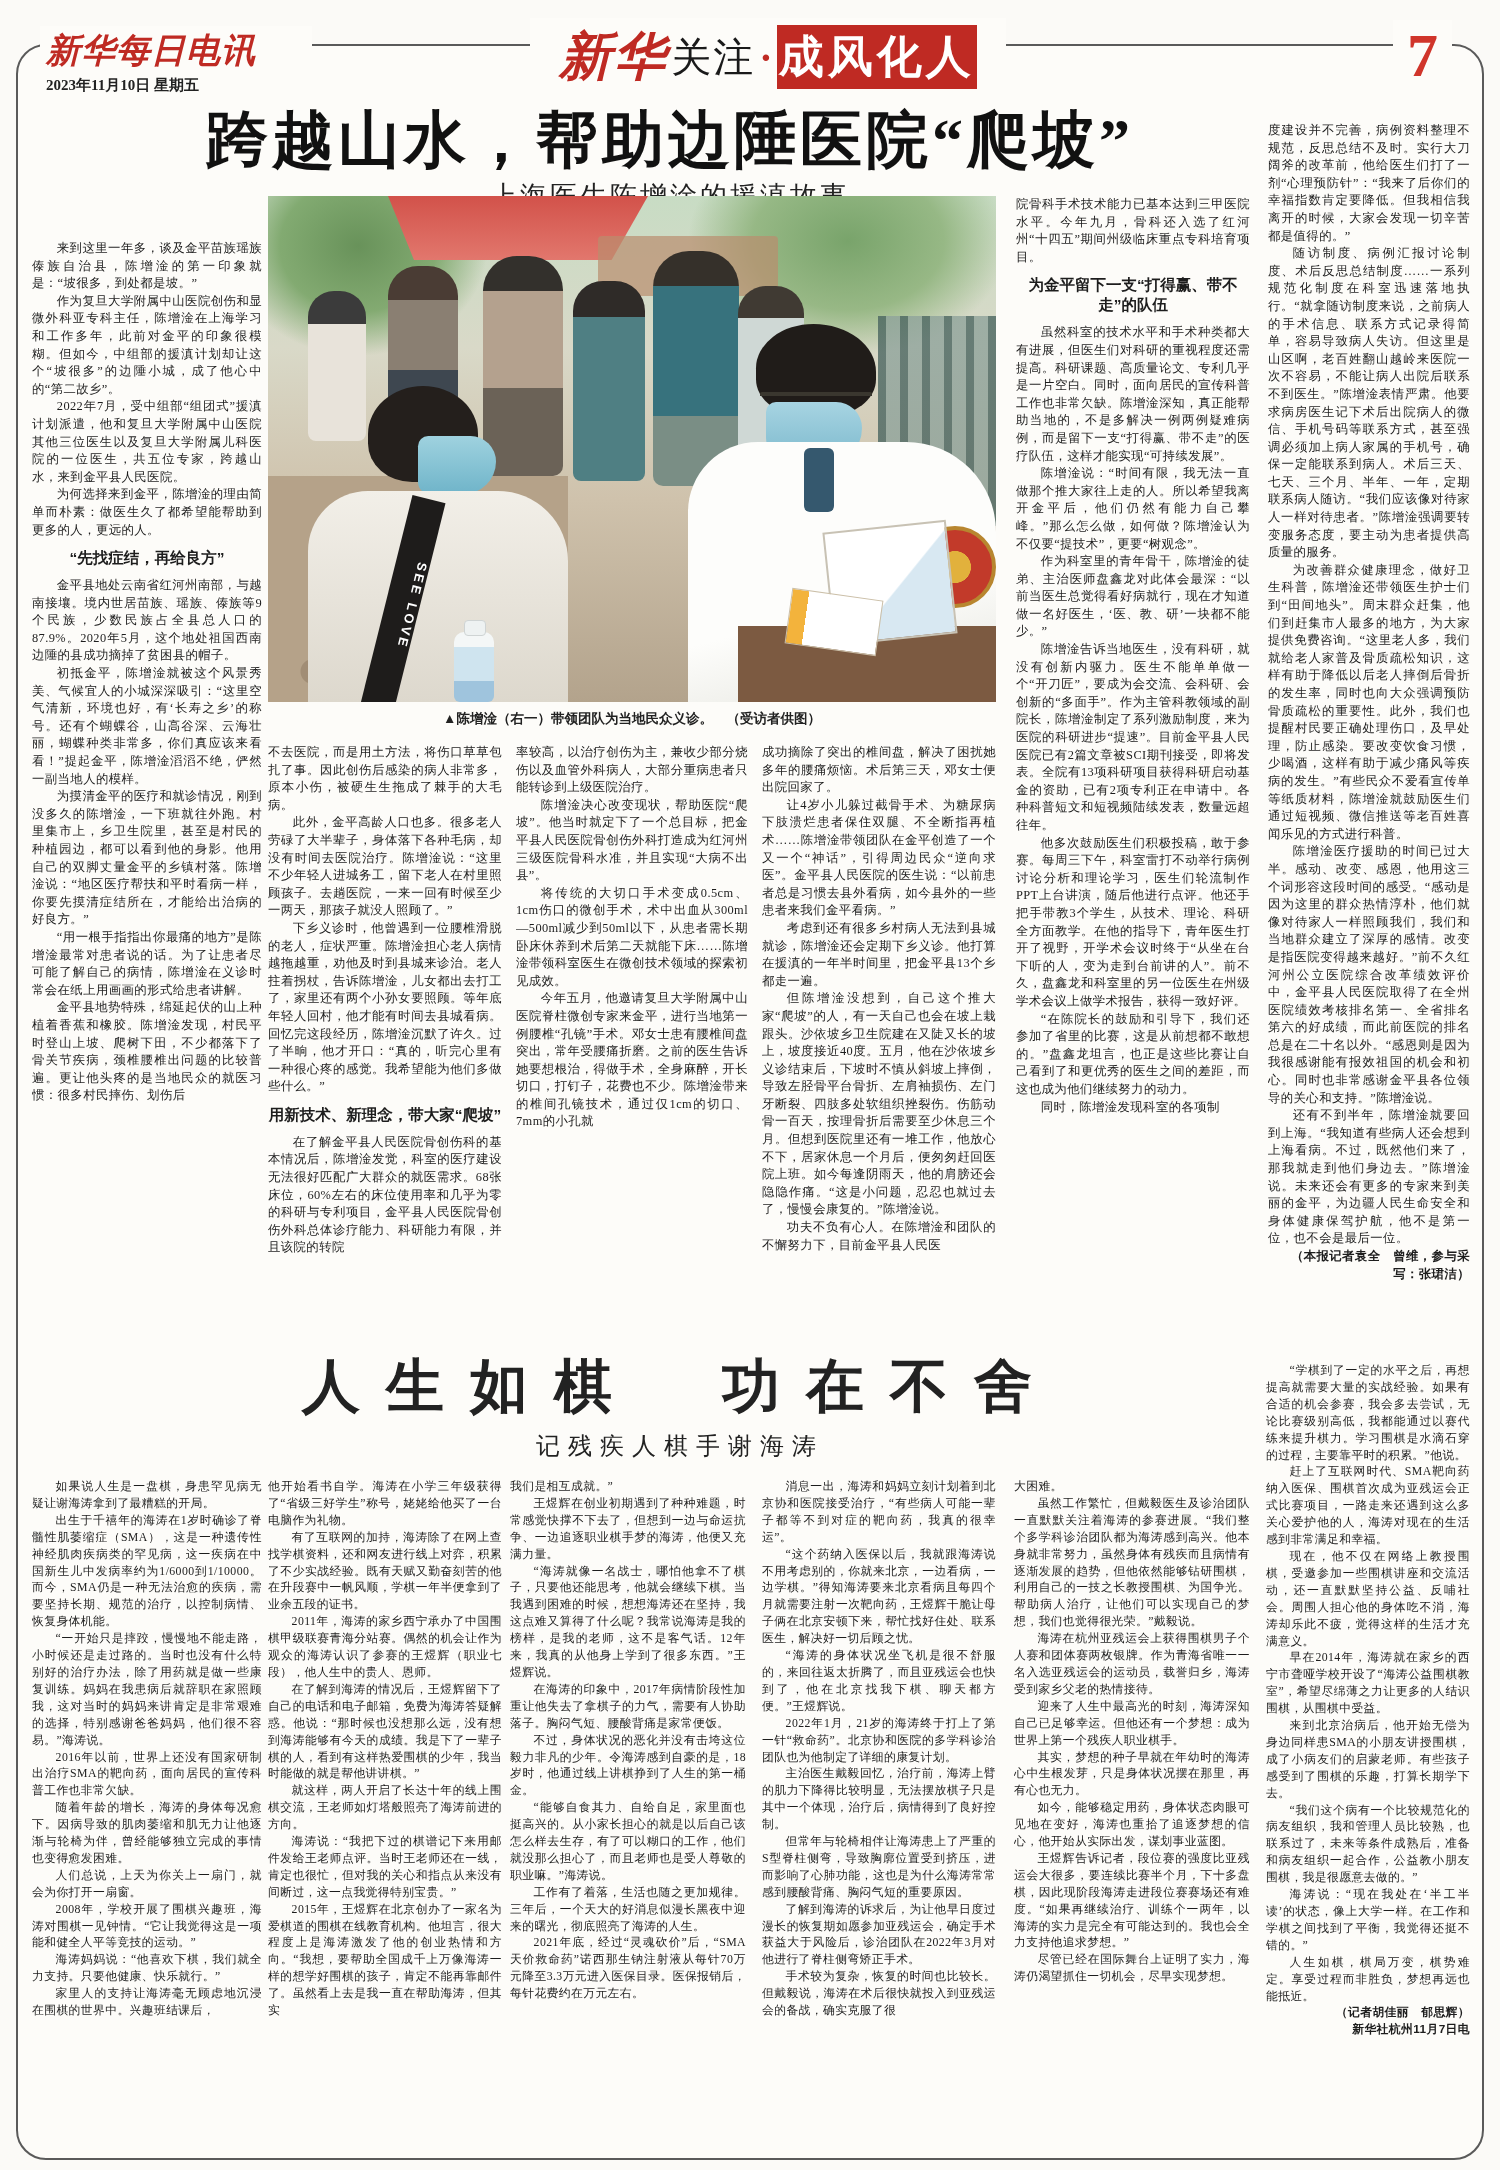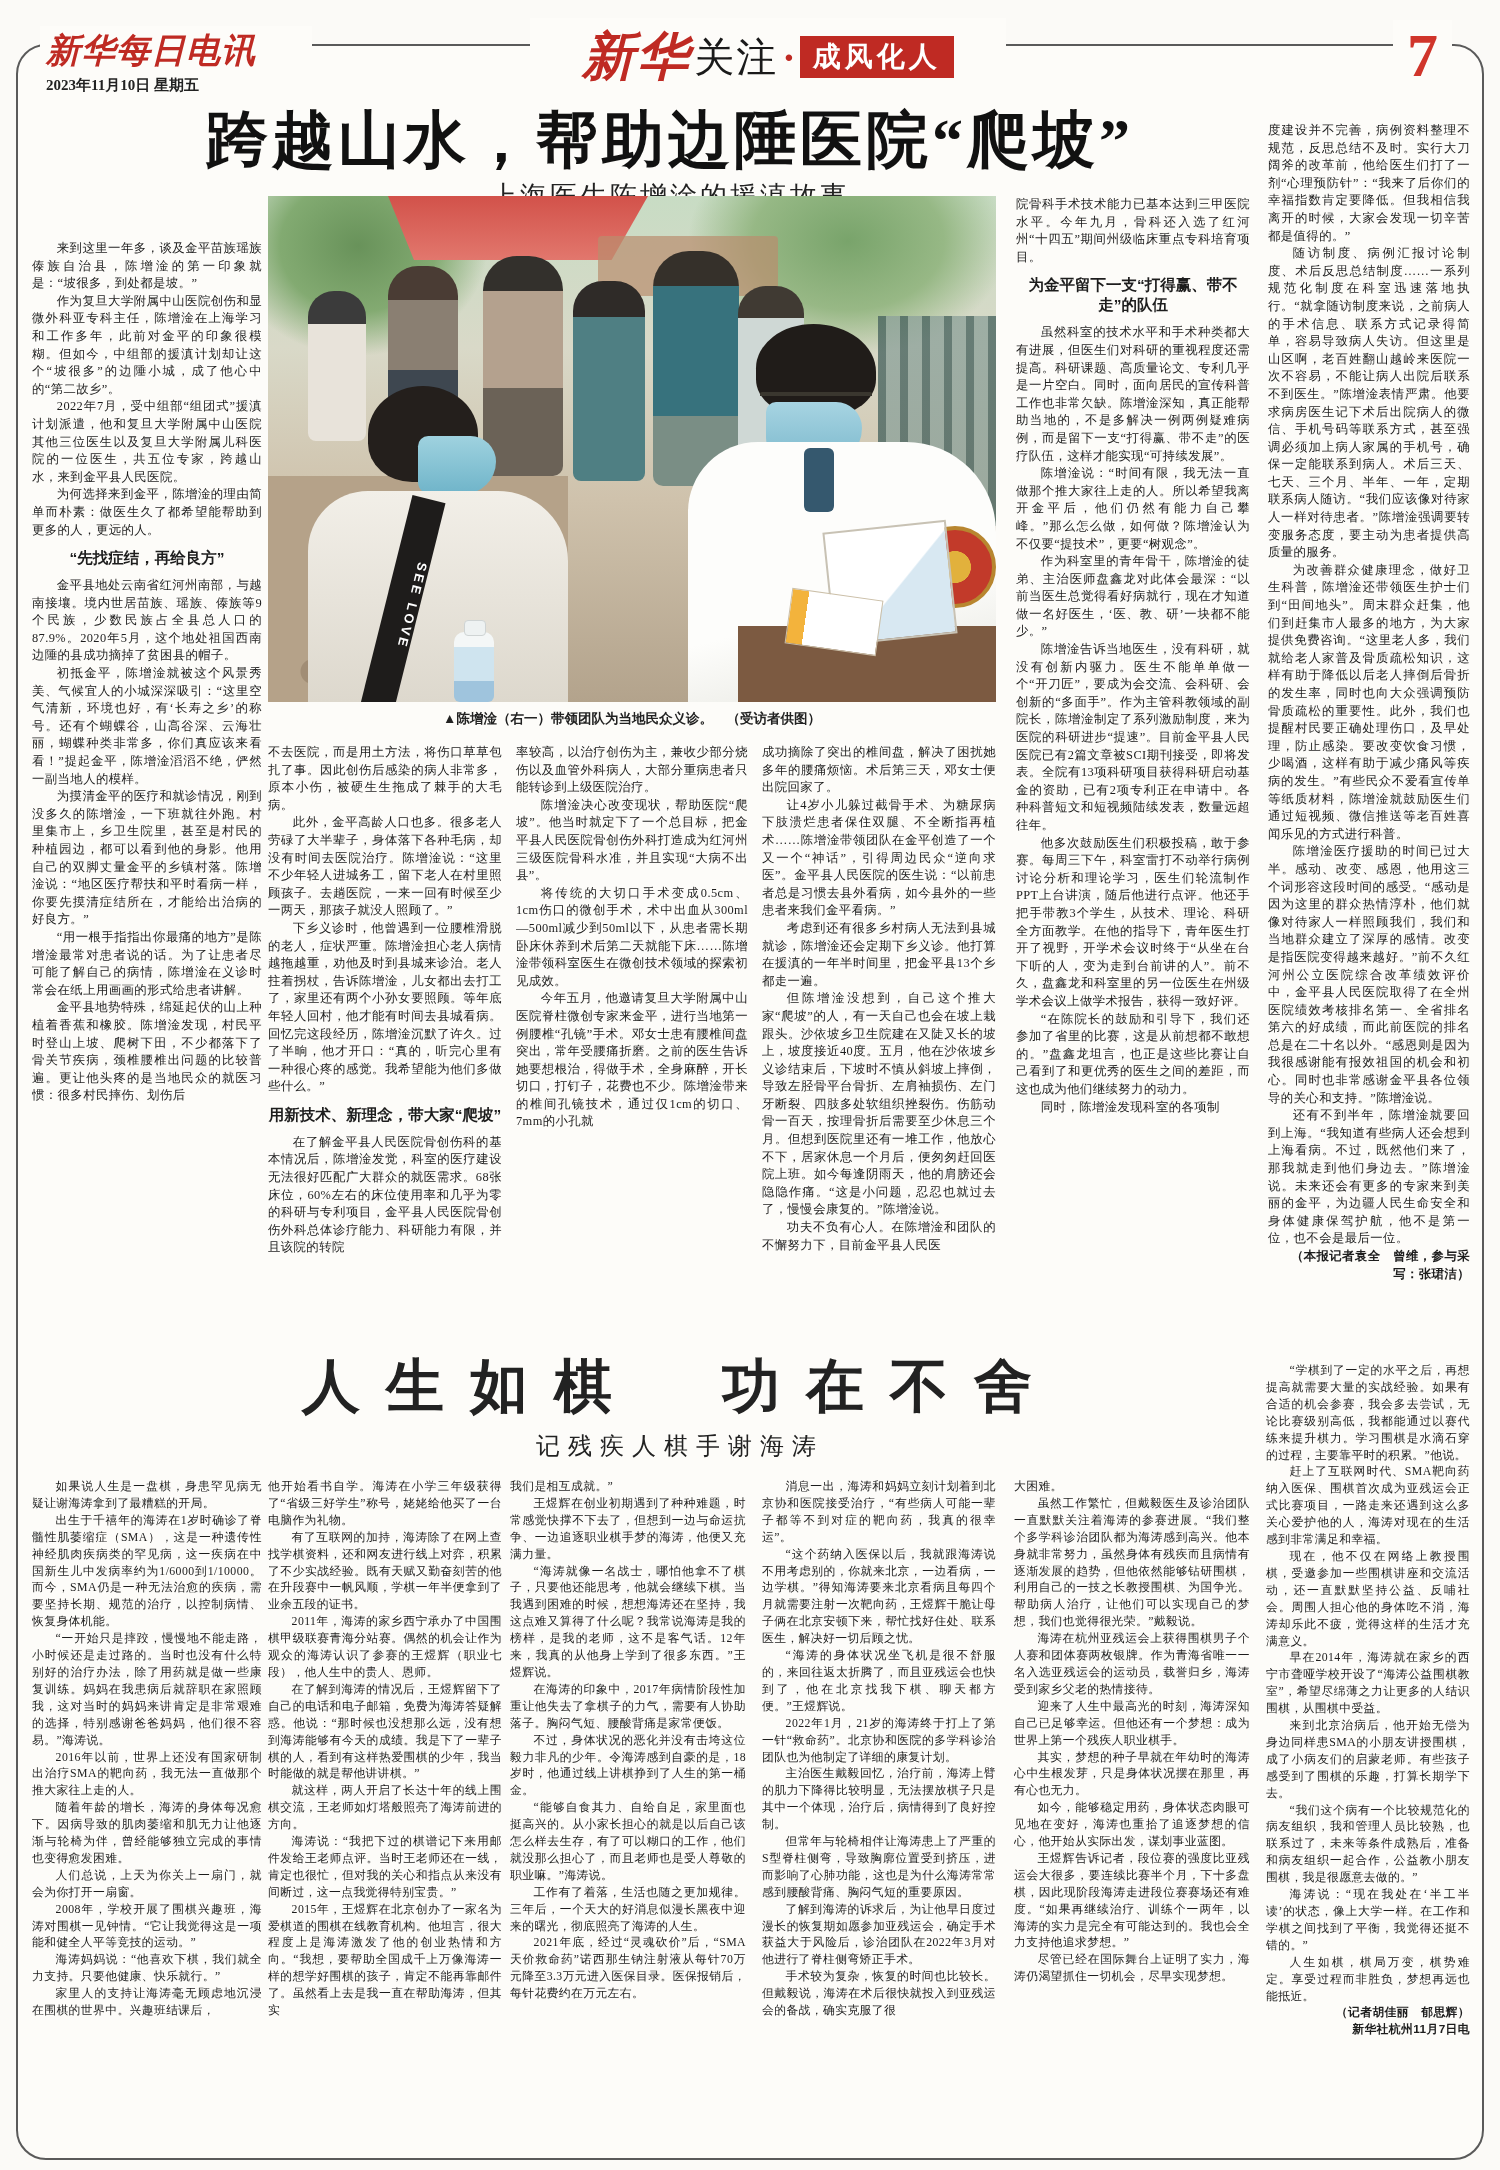--- a/index.html
+++ b/index.html
@@ -14,22 +14,22 @@
     border:2px solid #5a5a5a;border-radius:30px;background:#fdfcf9;
   }
   
   .masthead-left{position:absolute;left:40px;top:26px;width:260px;background:#fdfcf9;padding:2px 6px;}
   .paper-name{font-size:34px;font-weight:bold;color:#bf2a23;font-style:italic;letter-spacing:1px;white-space:nowrap;}
   .paper-date{font-size:15px;font-weight:bold;color:#222;margin-top:2px;white-space:nowrap;}
   .masthead-center{position:absolute;left:530px;top:18px;width:460px;background:#fdfcf9;text-align:center;padding:4px 8px;white-space:nowrap;}
   .mc-script{font-size:52px;font-weight:bold;color:#bf2a23;font-style:italic;letter-spacing:2px;vertical-align:middle;}
   .mc-word{font-size:40px;font-weight:normal;color:#1a1a1a;vertical-align:middle;font-family:"Liberation Sans",sans-serif;letter-spacing:2px;}
   .mc-dot{font-size:40px;font-weight:bold;color:#bf2a23;vertical-align:middle;}
-  .mc-box{display:inline-block;background:#bf2a23;color:#fff;font-size:28px;font-weight:bold;
-    font-family:"Liberation Sans",sans-serif;padding:2px 13px;vertical-align:middle;letter-spacing:4px;}
+  .mc-box{display:inline-block;background:#bf2a23;color:#fff;font-size:45px;font-weight:bold;
+    font-family:"Liberation Sans",sans-serif;padding:2px 2px;vertical-align:middle;letter-spacing:4px;}
   .page-number{position:absolute;right:48px;top:20px;font-size:62px;font-weight:bold;color:#d0352b;background:#fdfcf9;padding:0 14px;}
   
   .a1-headline{position:absolute;left:80px;top:98px;width:1180px;text-align:center;
     font-size:62px;font-weight:bold;color:#111;letter-spacing:4px;white-space:nowrap;}
   .a1-subtitle{position:absolute;left:80px;top:178px;width:1180px;text-align:center;
     font-size:27px;color:#222;letter-spacing:3px;}
   .col{position:absolute;text-align:justify;overflow:hidden;font-size:12.4px;line-height:17.6px;letter-spacing:0.4px;}
   .col p{margin:0;text-indent:2em;}
   .col p.cont{text-indent:0;}
   .col p.sub{text-indent:0;text-align:center;font-weight:bold;font-size:15.5px;
@@ -157,21 +157,21 @@
     <p class="byline">（本报记者袁全　曾维，参与采写：张珺洁）</p>
   </div>
 
 <div class="a2-headline">人生如棋　功在不舍</div>
 <div class="a2-subtitle">记残疾人棋手谢海涛</div>
 
 <div class="col a2col" style="left:32px;  top:1478px;width:230px;height:682px;">
     <p>如果说人生是一盘棋，身患罕见病无疑让谢海涛拿到了最糟糕的开局。</p>
     <p>出生于千禧年的海涛在1岁时确诊了脊髓性肌萎缩症（SMA），这是一种遗传性神经肌肉疾病类的罕见病，这一疾病在中国新生儿中发病率约为1/6000到1/10000。而今，SMA仍是一种无法治愈的疾病，需要坚持长期、规范的治疗，以控制病情、恢复身体机能。</p>
     <p>“一开始只是摔跤，慢慢地不能走路，小时候还是走过路的。当时也没有什么特别好的治疗办法，除了用药就是做一些康复训练。妈妈在我患病后就辞职在家照顾我，这对当时的妈妈来讲肯定是非常艰难的选择，特别感谢爸爸妈妈，他们很不容易。”海涛说。</p>
-    <p>2016年以前，世界上还没有国家研制出治疗SMA的靶向药，我无法一直做那个推大家往上走的人。</p>
+    <p>2016年以前，世界上还没有国家研制出治疗SMA的靶向药，面向居民的宣传科普工作也非常欠缺。</p>
     <p>随着年龄的增长，海涛的身体每况愈下。因病导致的肌肉萎缩和肌无力让他逐渐与轮椅为伴，曾经能够独立完成的事情也变得愈发困难。</p>
     <p>人们总说，上天为你关上一扇门，就会为你打开一扇窗。</p>
     <p>2008年，学校开展了围棋兴趣班，海涛对围棋一见钟情。“它让我觉得这是一项能和健全人平等竞技的运动。”</p>
     <p>海涛妈妈说：“他喜欢下棋，我们就全力支持。只要他健康、快乐就行。”</p>
     <p>家里人的支持让海涛毫无顾虑地沉浸在围棋的世界中。兴趣班结课后，</p>
   </div>
 <div class="col a2col" style="left:268px; top:1478px;width:234px;height:682px;">
     <p class="cont">他开始看书自学。海涛在小学三年级获得了“省级三好学生”称号，姥姥给他买了一台电脑作为礼物。</p>
     <p>有了互联网的加持，海涛除了在网上查找学棋资料，还和网友进行线上对弈，积累了不少实战经验。既有天赋又勤奋刻苦的他在升段赛中一帆风顺，学棋一年半便拿到了业余五段的证书。</p>
     <p>2011年，海涛的家乡西宁承办了中国围棋甲级联赛青海分站赛。偶然的机会让作为观众的海涛认识了参赛的王煜辉（职业七段），他人生中的贵人、恩师。</p>

